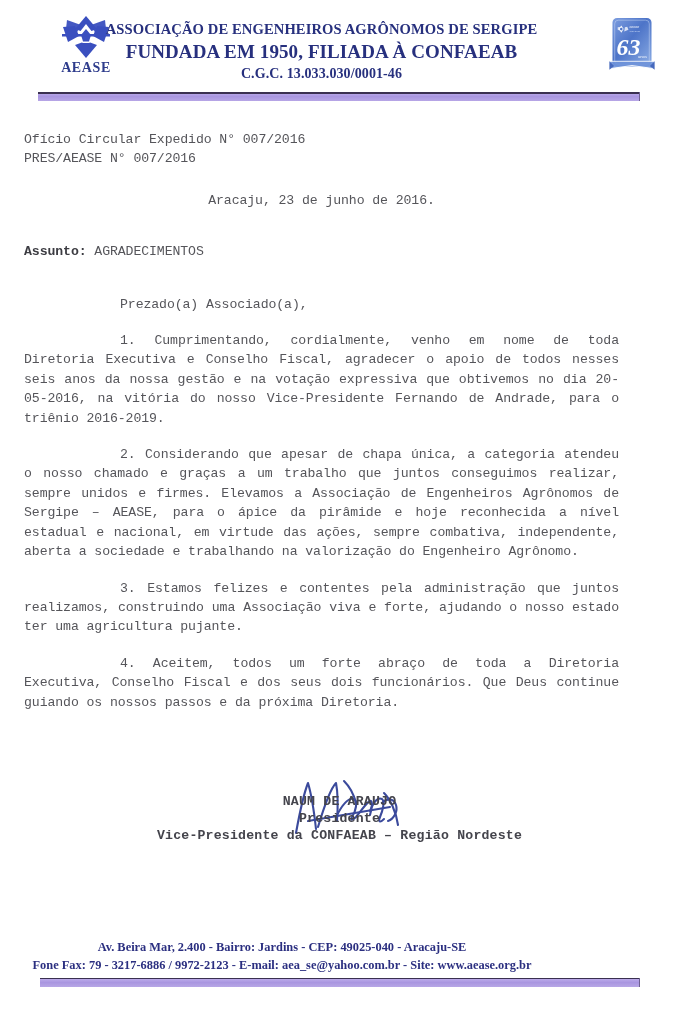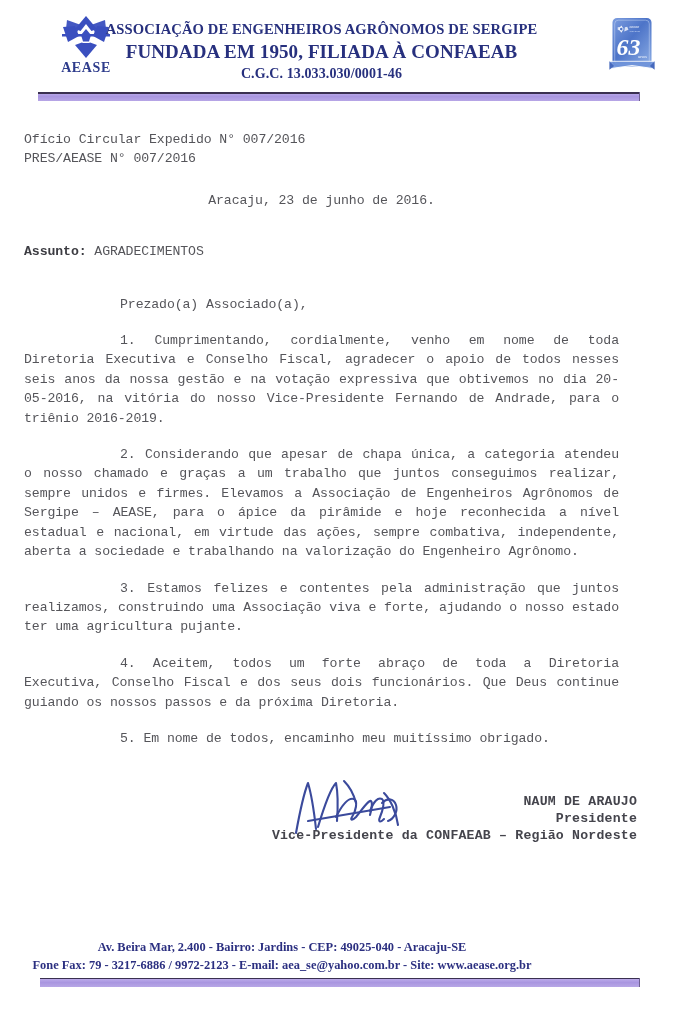--- a/index.html
+++ b/index.html
@@ -149,21 +149,20 @@
     pointer-events: none;
   }
   .sig-name, .sig-role, .sig-role2 {
     font-family: "Liberation Mono", "DejaVu Sans Mono", monospace;
     font-weight: bold;
     color: #44444c;
     font-size: 13.2px;
     line-height: 17px;
     letter-spacing: 0.2px;
     position: relative;
-    text-align: right;
   }
 
   
   .footer {
     position: absolute;
     left: 0;
     top: 938px;
     width: 564px;
     text-align: center;
     font-family: "Liberation Serif", "DejaVu Serif", serif;
@@ -244,21 +243,20 @@
     <span class="lbl">Assunto:</span>
     <span>AGRADECIMENTOS</span>
   </div>
 
   <div class="salutation">Prezado(a) Associado(a),</div>
 
   <div class="para">1.   Cumprimentando, cordialmente, venho em nome de toda Diretoria Executiva e Conselho Fiscal, agradecer o apoio de todos nesses seis anos da nossa gestão e na votação expressiva que obtivemos no dia 20-05-2016, na vitória do nosso Vice-Presidente Fernando de Andrade, para o triênio 2016-2019.</div>
   <div class="para">2.   Considerando que apesar de chapa única, a categoria atendeu o nosso chamado e graças a um trabalho que juntos conseguimos realizar, sempre unidos e firmes. Elevamos a Associação de Engenheiros Agrônomos de Sergipe – AEASE, para o ápice da pirâmide e hoje reconhecida a nível estadual e nacional, em virtude das ações, sempre combativa, independente, aberta a sociedade e trabalhando na valorização do Engenheiro Agrônomo.</div>
   <div class="para">3.   Estamos felizes e contentes pela administração que juntos realizamos, construindo uma Associação viva e forte, ajudando o nosso estado ter uma agricultura pujante.</div>
   <div class="para">4.   Aceitem, todos um forte abraço de toda a Diretoria Executiva, Conselho Fiscal e dos seus dois funcionários. Que Deus continue guiando os nossos passos e da próxima Diretoria.</div>
-  <div class="para last-short">5.   Em nome de todos, encaminho meu muitíssimo obrigado.</div>
 
 </div>
 
 <div class="sig-zone">
   <svg class="sig-scribble" viewBox="0 0 150 58">
     <g fill="none" stroke="#3b4a9c" stroke-width="2.1" stroke-linecap="round" stroke-linejoin="round">
       <path d="M18 56 C22 34 26 16 30 6 C33 16 36 34 38 52"></path>
       <path d="M40 50 C46 30 52 12 58 6 C60 16 60 30 59 44"></path>
       <path d="M58 40 C64 28 70 20 76 22 C80 24 78 34 74 40 C72 43 74 44 78 40 C84 33 88 26 92 24 C95 23 94 31 92 38"></path>
       <path d="M92 34 C96 24 100 20 104 22 C107 24 105 33 102 40 C100 45 102 46 106 42"></path>

